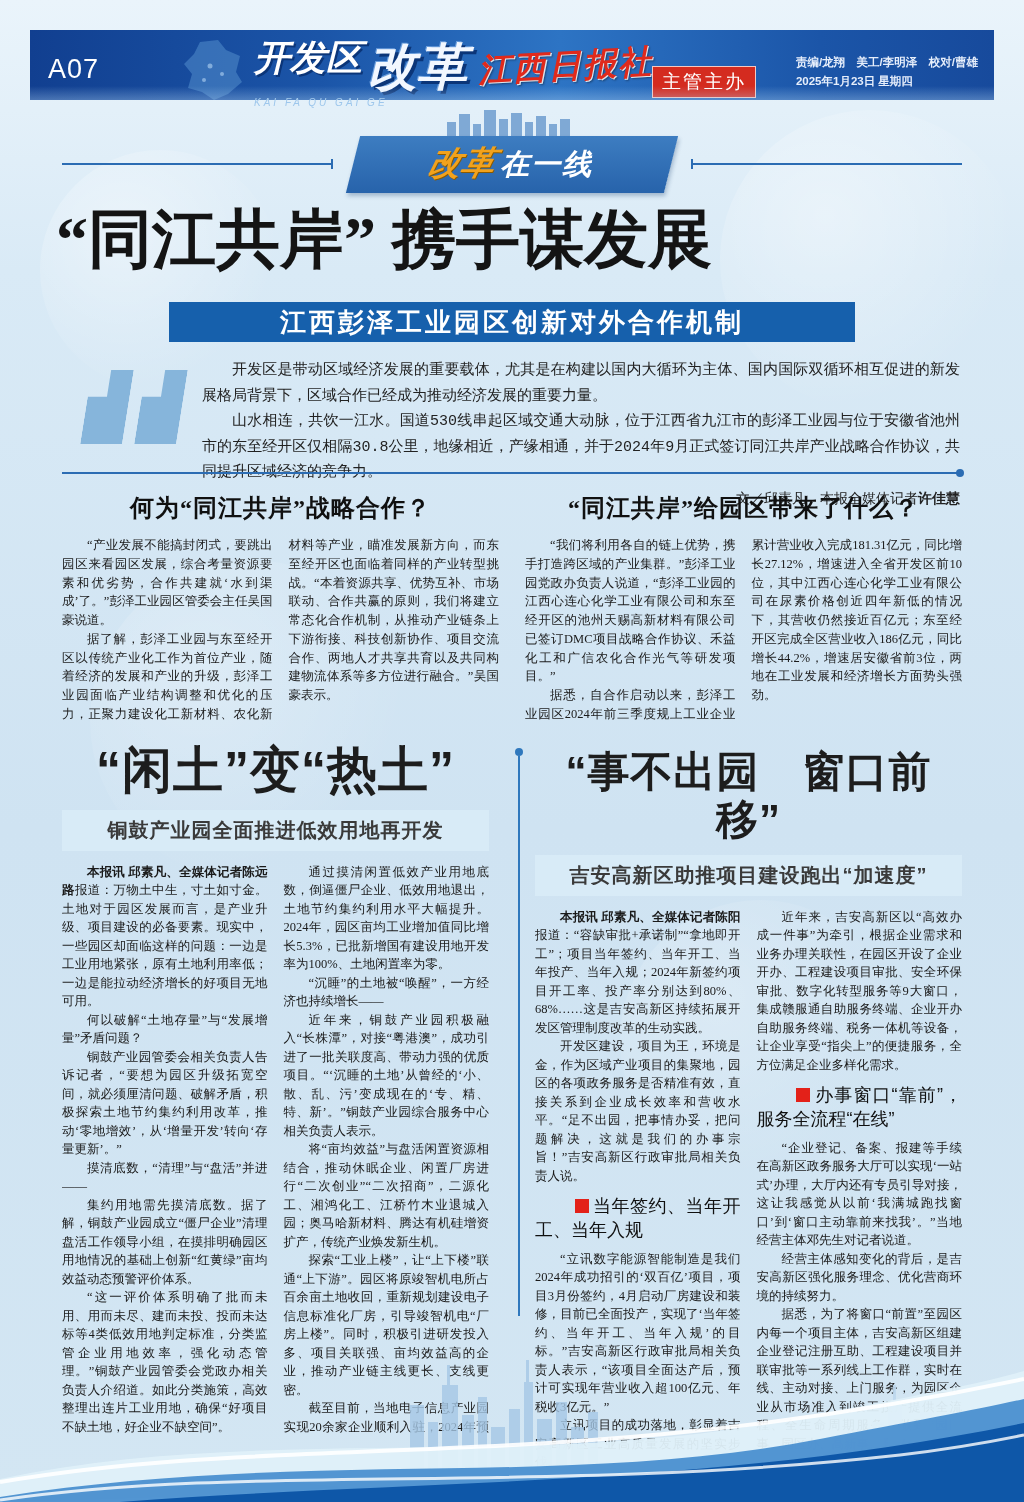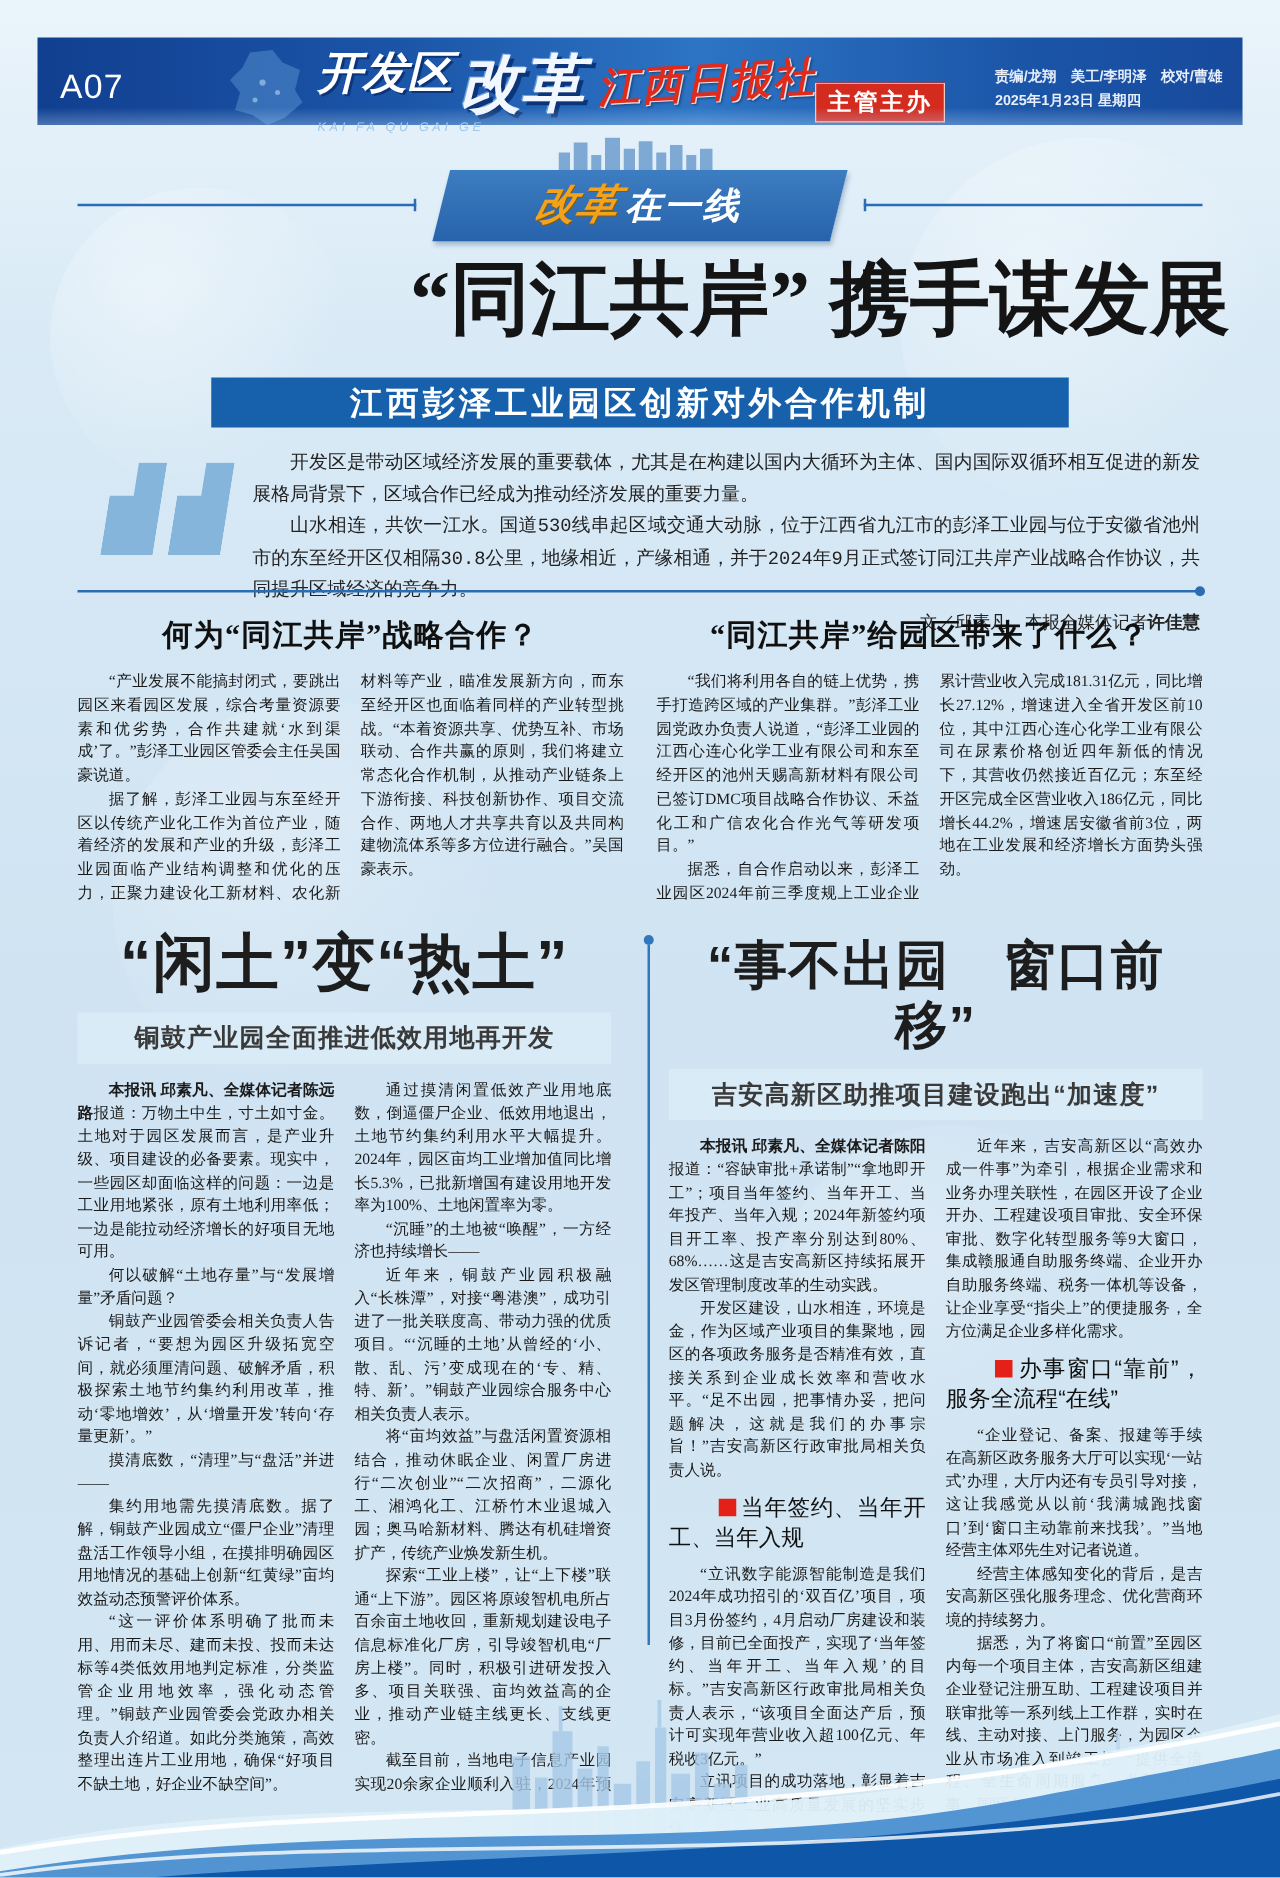--- a/index.html
+++ b/index.html
@@ -23,39 +23,39 @@
   .sec-block{position:absolute;left:224px;top:4px;}
   .sec-line{display:flex;align-items:flex-start;}
   .kaifaqu{color:#ffffff;font-style:italic;font-weight:bold;font-size:36px;
            text-shadow:2px 2px 0 #0b3578;}
   .gaige{color:#f2f7ff;font-style:italic;font-weight:900;font-size:50px;margin-left:5px;
          text-shadow:3px 3px 0 #0b3578,-1px -1px 0 #6d9fdc;}
   .pinyin{color:#9ec7ec;font-size:10px;letter-spacing:3px;font-style:italic;margin-top:-4px;}
   .logo{position:absolute;left:448px;top:14px;color:#e02a1c;font-family:"Liberation Serif",serif;
         font-style:italic;font-weight:bold;font-size:33px;transform:rotate(-3deg);
         text-shadow:1px 1px 0 rgba(255,255,255,.85),2px 2px 2px rgba(0,0,0,.35);letter-spacing:2px;}
-  .badge{position:absolute;left:622px;top:36px;background:#d42b1f;color:#fff;font-weight:bold;
+  .badge{position:absolute;left:622px;top:36px;background:#d42b1f;color:#fff;font-weight:normal;
          font-size:19px;padding:3px 10px;letter-spacing:2px;box-shadow:0 0 0 1px #f3c8c2 inset;}
   .staff{position:absolute;right:16px;top:23px;color:#e6eefb;font-size:11.5px;line-height:1.65;text-align:left;font-weight:bold;}
 
   
   .banner-row{position:absolute;top:138px;left:62px;right:62px;height:52px;display:flex;align-items:center;}
   .bline{flex:1;height:2px;background:#2b6cb3;position:relative;}
   .bline.l:after{content:"";position:absolute;right:0;top:-4px;width:2px;height:10px;background:#2b6cb3;}
   .bline.r:before{content:"";position:absolute;left:0;top:-4px;width:2px;height:10px;background:#2b6cb3;}
   .banner{width:318px;margin:0 20px;position:relative;text-align:center;}
   .banner-shape{transform:skewX(-14deg);background:linear-gradient(180deg,#3d7dc1,#2763ab);
                 padding:5px 10px 7px;box-shadow:2px 3px 4px rgba(20,60,110,.3);}
   .banner-sky{position:absolute;top:-26px;left:88px;width:150px;height:27px;}
   .bhi{font-size:33px;font-weight:900;font-style:italic;color:#f2a21c;
        font-family:"Liberation Serif",serif;text-shadow:1px 1px 0 #8a5a00;}
   .brest{font-size:29px;color:#fff;font-weight:800;margin-left:8px;letter-spacing:2px;}
 
   
-  .headline{position:absolute;top:196px;left:56px;right:40px;margin:0;text-align:right;
+  .headline{position:absolute;top:196px;left:56px;right:40px;margin:0;text-align:left;
             font-family:"Liberation Serif",serif;font-weight:900;font-size:64px;color:#141414;letter-spacing:0px;}
   .deck{position:absolute;top:302px;left:50%;transform:translateX(-50%);width:686px;height:40px;
         background:#1660ac;color:#fff;font-size:26px;font-weight:700;text-align:center;
         line-height:40px;letter-spacing:3px;}
   .intro{position:absolute;top:358px;left:84px;right:64px;display:flex;font-family:Liberation Mono, monospace;}
   .qmark{width:118px;position:relative;flex:0 0 118px;}
   .qbar{position:absolute;width:42px;height:74px;background:#86b5db;
         clip-path:polygon(0 36%,46% 36%,46% 0,100% 0,100% 100%,0 100%);transform:skewX(-9deg);}
   .qb1{left:2px;top:12px;} .qb2{left:56px;top:12px;}
   .intro-txt{flex:1;font-size:15px;line-height:1.7;color:#222;text-align:justify;}
@@ -209,21 +209,21 @@
         <p>探索“工业上楼”，让“上下楼”联通“上下游”。园区将原竣智机电所占百余亩土地收回，重新规划建设电子信息标准化厂房，引导竣智机电“厂房上楼”。同时，积极引进研发投入多、项目关联强、亩均效益高的企业，推动产业链主线更长、支线更密。</p>
         <p>截至目前，当地电子信息产业园实现20余家企业顺利入驻，2024年预计产值超10亿元，220余亩工业用地亩均产值实现10倍增长；2025年亩均产值有望跃升20倍以上，从“平方”到“立方”提升土地利用效率，以“零地增效”实现“点土成金”。</p>
       </div>
     </article>
 
     <article>
       <h2 class="bot-title t-right">“事不出园　窗口前移”</h2>
       <div class="bot-sub">吉安高新区助推项目建设跑出“加速度”</div>
       <div class="bot-body">
         <p class="lede"><span class="bld">本报讯 邱素凡、全媒体记者陈阳</span><span>报道：“容缺审批+承诺制”“拿地即开工”；项目当年签约、当年开工、当年投产、当年入规；2024年新签约项目开工率、投产率分别达到80%、68%……这是吉安高新区持续拓展开发区管理制度改革的生动实践。</span></p>
-        <p>开发区建设，山水相连，环境是金，作为区域产业项目的集聚地，园区的各项政务服务是否精准有效，直接关系到企业成长效率和营收水平。“足不出园，把事情办妥，把问题解决，这就是我们的办事宗旨！”吉安高新区行政审批局相关负责人说。</p>
+        <p>开发区建设，项目为王，环境是金，作为区域产业项目的集聚地，园区的各项政务服务是否精准有效，直接关系到企业成长效率和营收水平。“足不出园，把事情办妥，把问题解决，这就是我们的办事宗旨！”吉安高新区行政审批局相关负责人说。</p>
         <p class="red-head"><span class="rsq"></span><span>当年签约、当年开工、当年入规</span></p>
         <p>“立讯数字能源智能制造是我们2024年成功招引的‘双百亿’项目，项目3月份签约，4月启动厂房建设和装修，目前已全面投产，实现了‘当年签约、当年开工、当年入规’的目标。”吉安高新区行政审批局相关负责人表示，“该项目全面达产后，预计可实现年营业收入超100亿元、年税收3亿元。”</p>
         <p>立讯项目的成功落地，彰显着吉安高新区工业高质量发展的坚实步伐。</p>
         <p>近年来，吉安高新区以“高效办成一件事”为牵引，根据企业需求和业务办理关联性，在园区开设了企业开办、工程建设项目审批、安全环保审批、数字化转型服务等9大窗口，集成赣服通自助服务终端、企业开办自助服务终端、税务一体机等设备，让企业享受“指尖上”的便捷服务，全方位满足企业多样化需求。</p>
         <p class="red-head"><span class="rsq"></span><span>办事窗口“靠前”，服务全流程“在线”</span></p>
         <p>“企业登记、备案、报建等手续在高新区政务服务大厅可以实现‘一站式’办理，大厅内还有专员引导对接，这让我感觉从以前‘我满城跑找窗口’到‘窗口主动靠前来找我’。”当地经营主体邓先生对记者说道。</p>
         <p>经营主体感知变化的背后，是吉安高新区强化服务理念、优化营商环境的持续努力。</p>
         <p>据悉，为了将窗口“前置”至园区内每一个项目主体，吉安高新区组建企业登记注册互助、工程建设项目并联审批等一系列线上工作群，实时在线、主动对接、上门服务，为园区企业从市场准入到竣工投产提供全流程、全生命周期服务，做到“园区事、园区办、高新事、高兴办”。</p>
       </div>
     </article>

